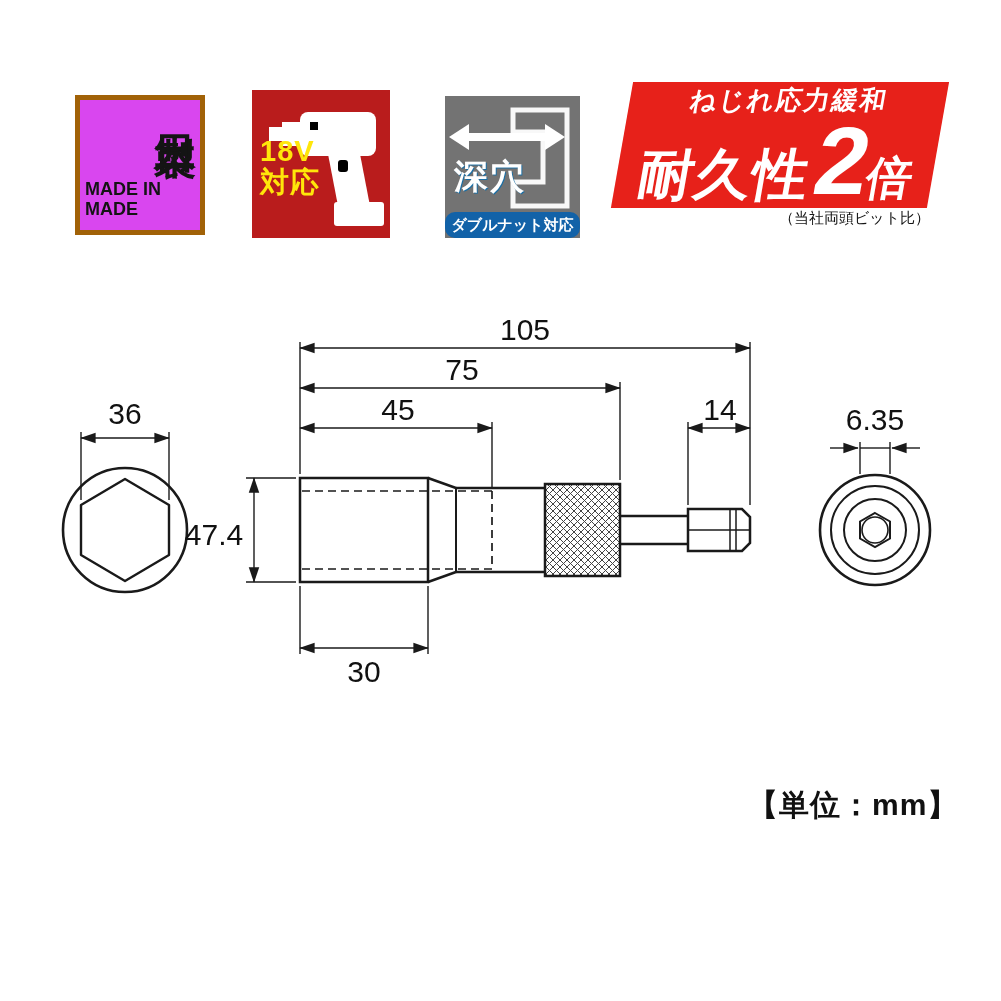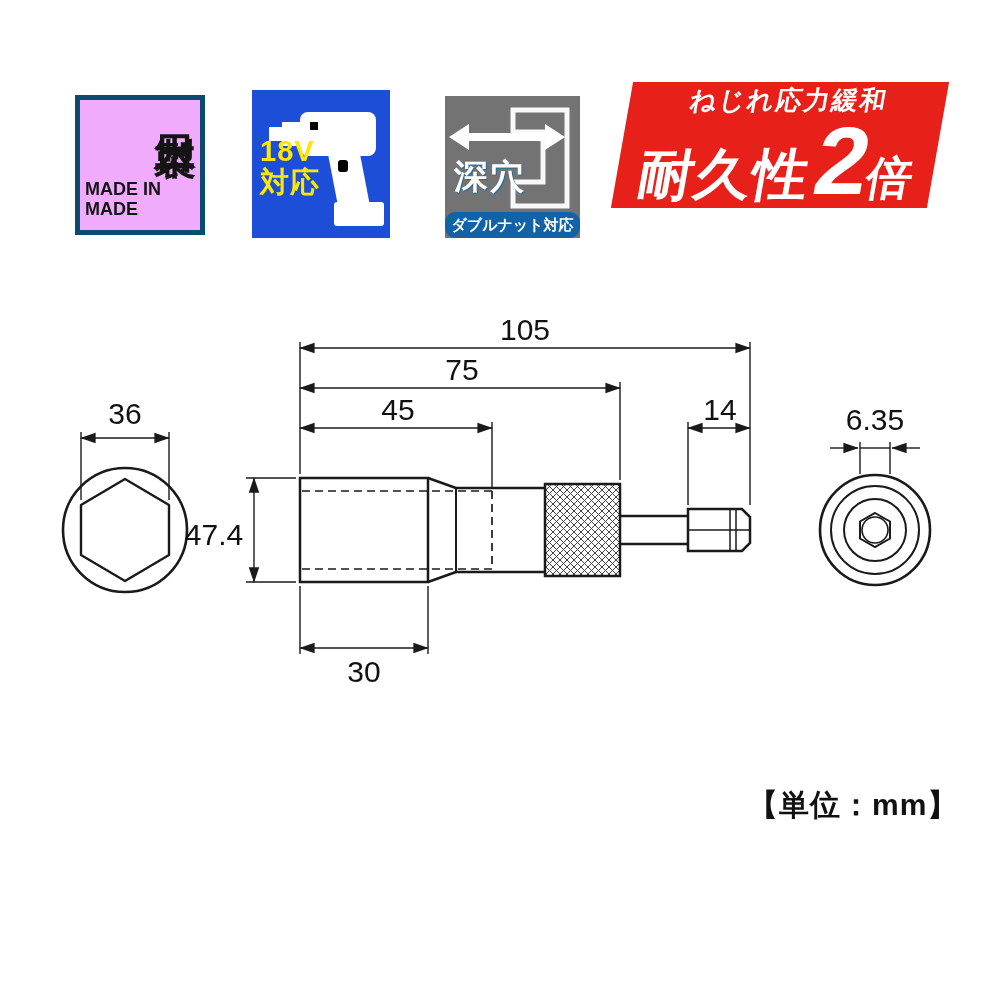--- a/index.html
+++ b/index.html
@@ -4,36 +4,36 @@
 <style>
   html,body{margin:0;padding:0;}
   body{
     width:1001px;height:1001px;position:relative;background:#ffffff;
     font-family:"Liberation Sans", sans-serif;overflow:hidden;
   }
 
   
   .b1{
     position:absolute;left:75px;top:95px;width:130px;height:140px;
-    background:#f0abfc;border:5px solid #0c4a6e;box-sizing:border-box;padding-left:34px;
+    background:#d946ef;border:5px solid #a16207;box-sizing:border-box;padding-left:34px;
   }
   .b1-kanji{
     position:absolute;right:4px;top:2px;height:128px;
     writing-mode:vertical-rl;text-orientation:upright;
     font-size:42px;font-weight:800;color:#141414;letter-spacing:1px;line-height:1;
   }
   .b1-en{
     position:absolute;left:5px;bottom:10px;
     font-size:18px;font-weight:700;color:#141414;line-height:1.15;letter-spacing:0px;
   }
 
   
   .b2{
     position:absolute;left:252px;top:90px;width:138px;height:148px;
-    background:#1d4ed8;box-sizing:border-box;
+    background:#b91c1c;box-sizing:border-box;
   }
   .b2 svg{position:absolute;left:0;top:0;}
   .b2-text{
     position:absolute;left:8px;top:46px;color:#ffe60a;
     font-size:29px;font-weight:800;line-height:1.08;letter-spacing:1px;
   }
 
   
   .b3{
     position:absolute;left:445px;top:96px;width:135px;height:142px;
@@ -121,20 +121,21 @@
 
 <div class="b4-wrap">
   <div class="b4-red">
     <div class="b4-top">ねじれ応力緩和</div>
     <div class="b4-main">
       <span class="b4-main-txt">耐久性</span>
         <span class="b4-big">2</span>
         <span class="b4-unit">倍</span>
     </div>
   </div>
+  <div class="b4-note">（当社両頭ビット比）</div>
 </div>
 
 <svg class="drawing-svg" width="1001" height="1001" viewBox="0 0 1001 1001">
   <defs>
     <marker id="arr" viewBox="0 0 10 10" refX="9.5" refY="5" markerWidth="11" markerHeight="11" orient="auto-start-reverse">
       <path d="M0,1.6 L10,5 L0,8.4 z" fill="#1a1a1a"></path>
     </marker>
     <pattern id="knurl" width="7" height="7" patternUnits="userSpaceOnUse">
       <path d="M0,7 L7,0 M0,0 L7,7" stroke="#444" stroke-width="1" fill="none"></path>
     </pattern>

